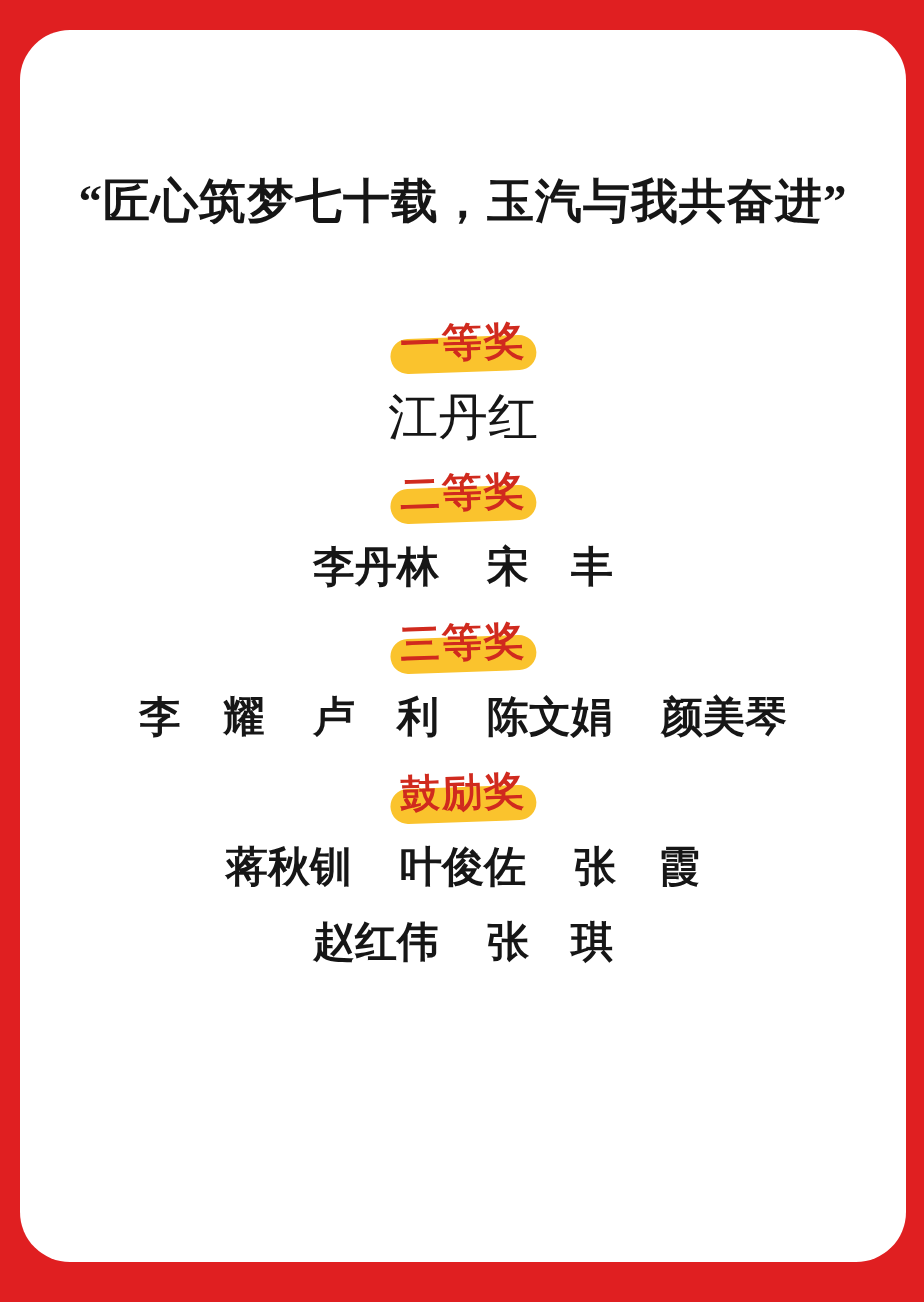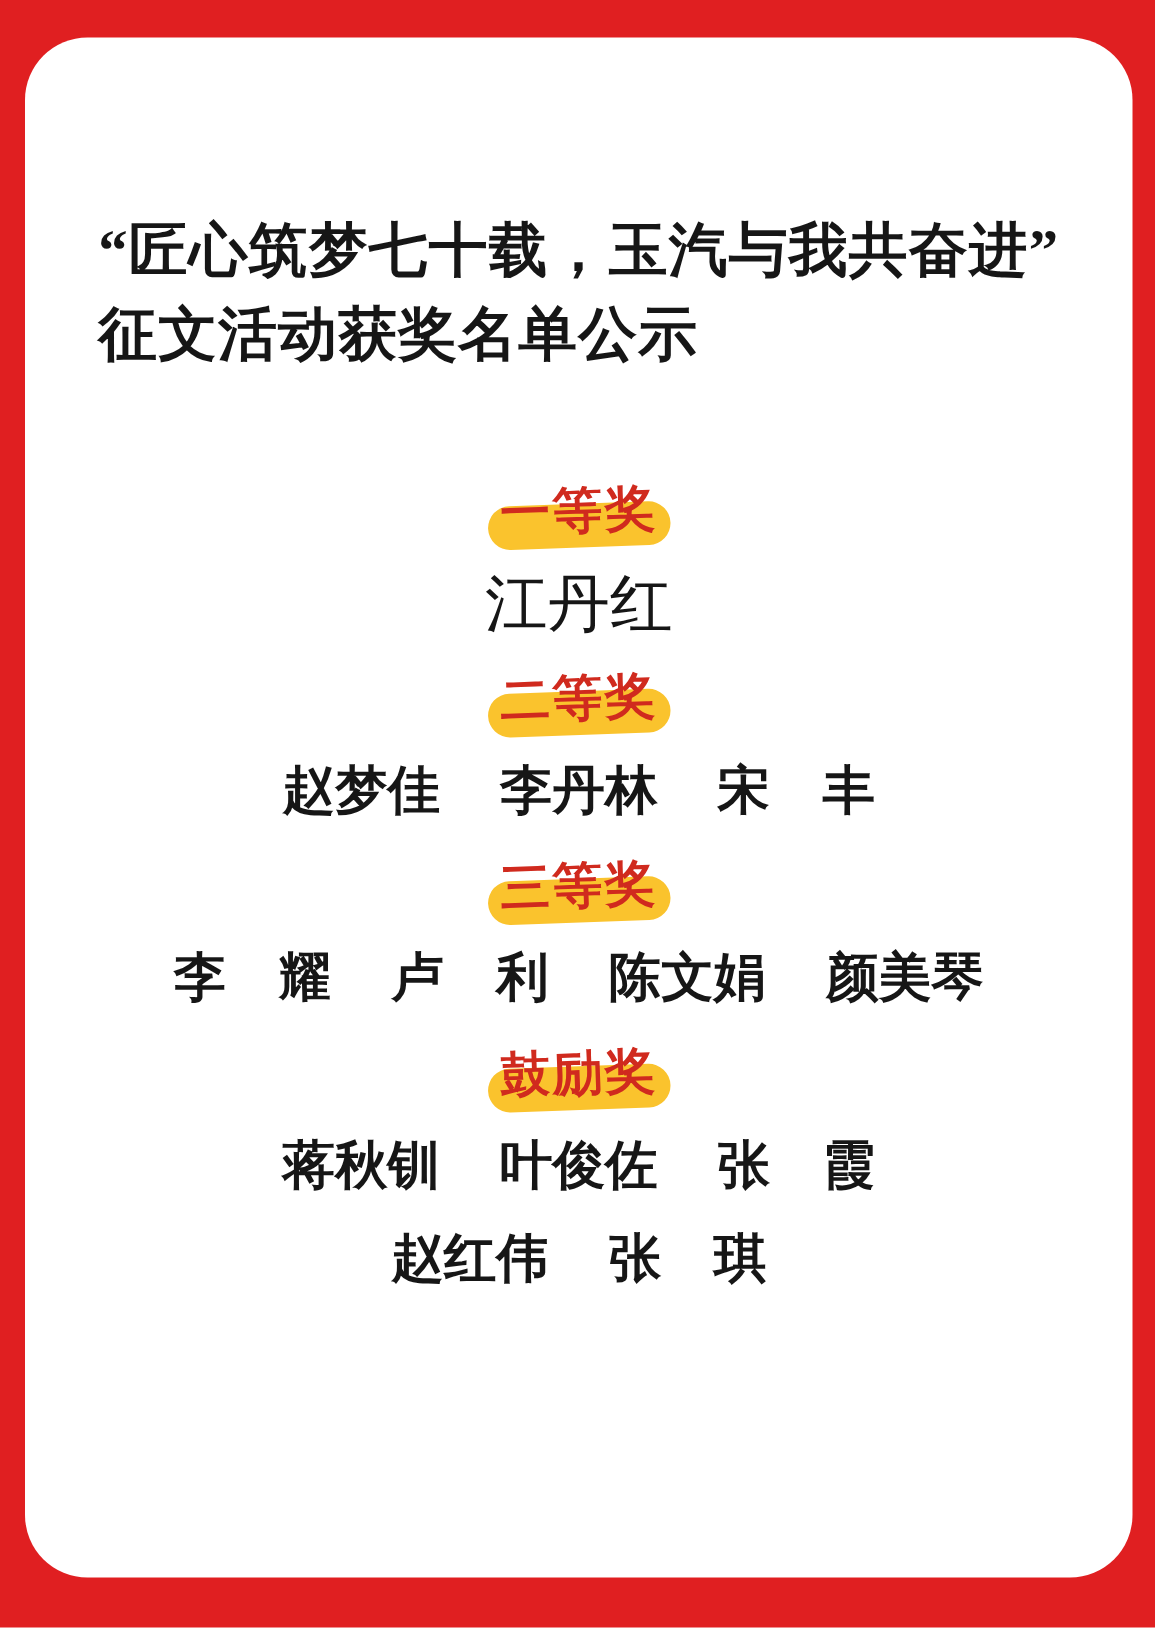--- a/index.html
+++ b/index.html
@@ -86,42 +86,40 @@
   .names-row.regular{ font-weight:400; font-size:50px; }
 </style>
 </head>
 <body>
 
 <div class="card">
   <div class="content">
 
     <div class="title">
       <div>“匠心筑梦七十载，玉汽与我共奋进”</div>
-      <div>征文活动获奖名单公示</div>
     </div>
 
     <div class="sections">
 
       <div class="section">
         <div class="badge">
           <span class="pill"></span>
           <span class="badge-label">一等奖</span>
         </div>
         <div class="names-row regular">
           <span>江丹红</span>
         </div>
       </div>
 
       <div class="section">
         <div class="badge">
           <span class="pill"></span>
           <span class="badge-label">二等奖</span>
         </div>
         <div class="names-row">
-          <span>赵梦佳</span>
           <span>李丹林</span>
           <span>宋　丰</span>
         </div>
       </div>
 
       <div class="section">
         <div class="badge">
           <span class="pill"></span>
           <span class="badge-label">三等奖</span>
         </div>

